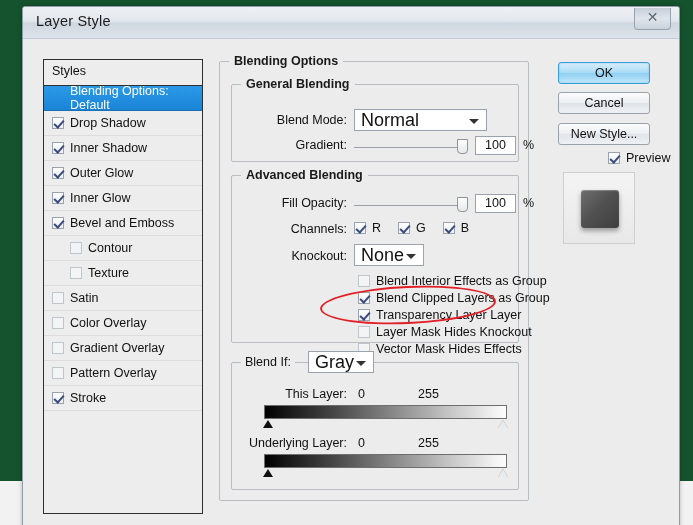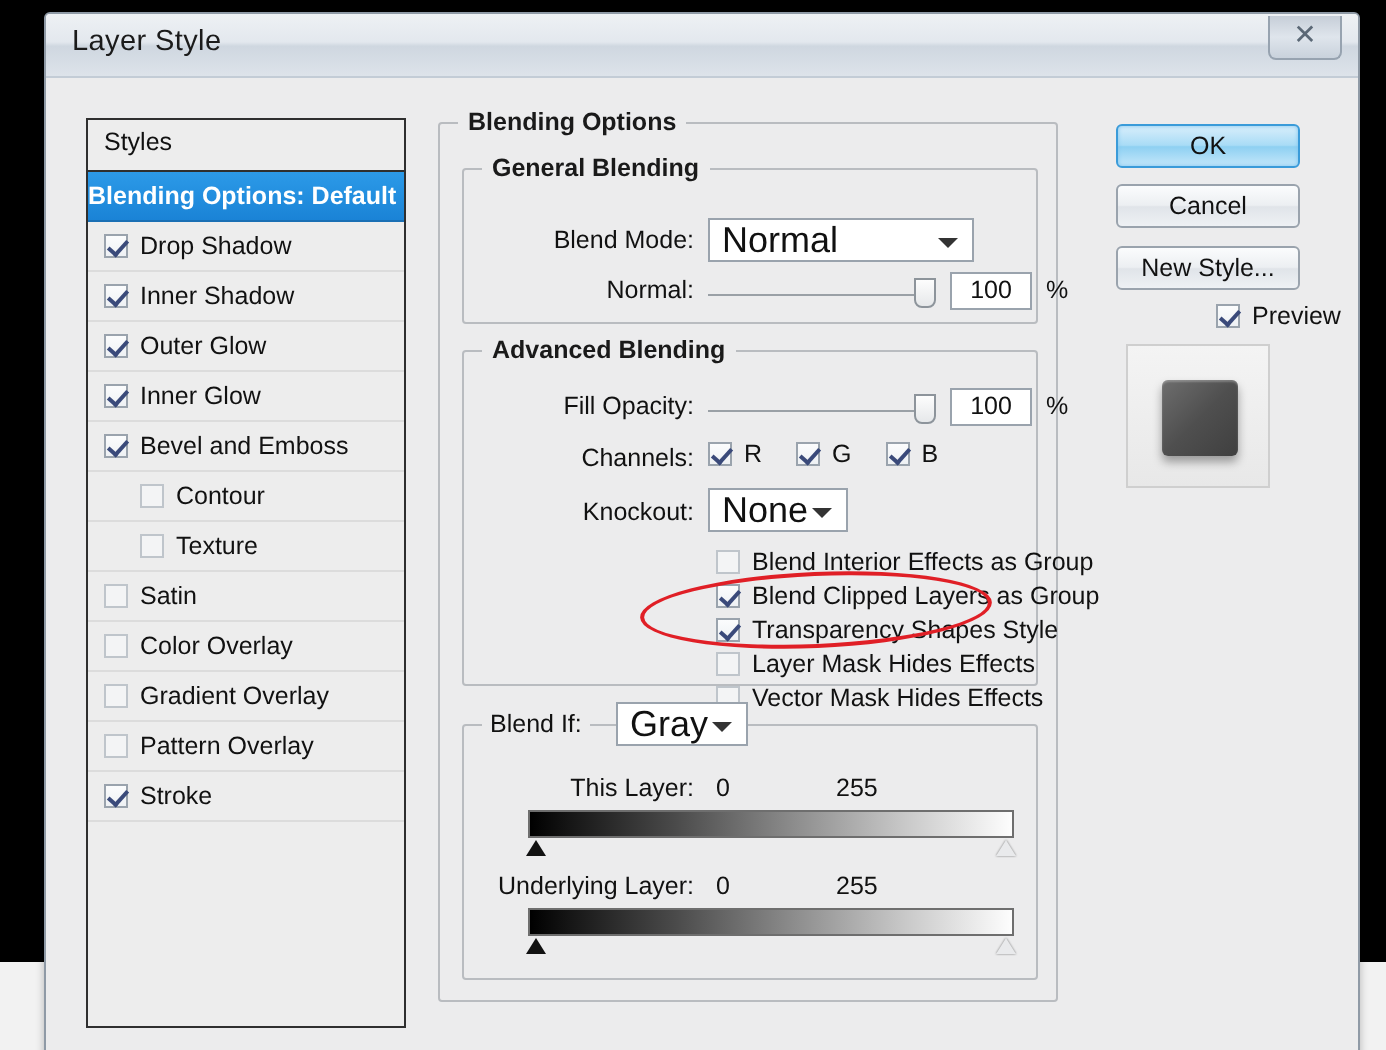--- a/index.html
+++ b/index.html
@@ -6,21 +6,21 @@
   html, body {
     margin: 0; padding: 0;
     width: 693px; height: 525px;
     overflow: hidden;
     background: #f2f2f2;
     font-family: "Liberation Sans", sans-serif;
   }
   #root {
     position: relative;
     width: 693px; height: 481px;
-    background: #000000;
+    background: #14532d;
   }
 
   
   #dialog {
     position: absolute;
     left: 22px; top: 6px;
     width: 658px; height: 540px;
     background: #ececed;
     border: 1px solid #8f9aa6;
     border-radius: 3px 3px 0 0;
@@ -92,23 +92,23 @@
     font-size: 12.5px;
     color: #111;
     display: flex;
     align-items: center;
     cursor: pointer;
     user-select: none;
   }
   .style-row.sel {
     background: linear-gradient(to bottom, #2c9ae8 0%, #1a83d6 100%);
     color: #fff;
-    font-weight: bold;
+    font-weight: normal;
     border-bottom: 1px solid #1a6fb4;
-    padding-left: 0;
+    padding-left: 26px;
   }
   .style-row.indent { padding-left: 26px; }
   .cb {
     display: inline-block;
     width: 12px; height: 12px;
     border: 1px solid #9aa3ad;
     background: linear-gradient(to bottom, #fbfcfd, #eef1f4);
     margin-right: 6px;
     position: relative;
     flex: 0 0 auto;
@@ -349,21 +349,21 @@
 
         <div class="group" style="left:11px; top:22px; width:288px; height:78px;">
           <div class="legend">General Blending</div>
 
           <div class="lbl right" style="left:10px; top:28px; width:105px;">Blend Mode:</div>
           <div class="combo" style="left:122px; top:24px; width:133px;">
             <span>Normal</span>
             <span class="arrow"></span>
           </div>
 
-          <div class="lbl right" style="left:10px; top:53px; width:105px;">Normal:</div>
+          <div class="lbl right" style="left:10px; top:53px; width:105px;">Gradient:</div>
           <div class="slider-track" style="left:122px; top:62px; width:108px;"></div>
           <div class="slider-thumb" style="left:225px; top:54px;"></div>
           <div class="numfield" style="left:243px; top:51px; width:41px;">100</div>
           <div class="lbl" style="left:291px; top:53px;">%</div>
         </div>
 
         <div class="group" style="left:11px; top:113px; width:288px; height:168px;">
           <div class="legend">Advanced Blending</div>
 
           <div class="lbl right" style="left:10px; top:20px; width:105px;">Fill Opacity:</div>
@@ -394,25 +394,25 @@
               <div class="chkrow" style="position: relative; height: 17px;">
                 <span class="cb dim"></span>
                 <span>Blend Interior Effects as Group</span>
               </div>
               <div class="chkrow" style="position: relative; height: 17px;">
                 <span class="cb checked"></span>
                 <span>Blend Clipped Layers as Group</span>
               </div>
               <div class="chkrow" style="position: relative; height: 17px;">
                 <span class="cb checked"></span>
-                <span>Transparency Shapes Style</span>
+                <span>Transparency Layer Layer</span>
               </div>
               <div class="chkrow" style="position: relative; height: 17px;">
                 <span class="cb dim"></span>
-                <span>Layer Mask Hides Effects</span>
+                <span>Layer Mask Hides Knockout</span>
               </div>
               <div class="chkrow" style="position: relative; height: 17px;">
                 <span class="cb dim"></span>
                 <span>Vector Mask Hides Effects</span>
               </div>
             </div>
         </div>
 
         <div class="group" style="left:11px; top:300px; width:288px; height:128px;">
           <div class="legend" style="background:#ececed; padding:0 4px;">

